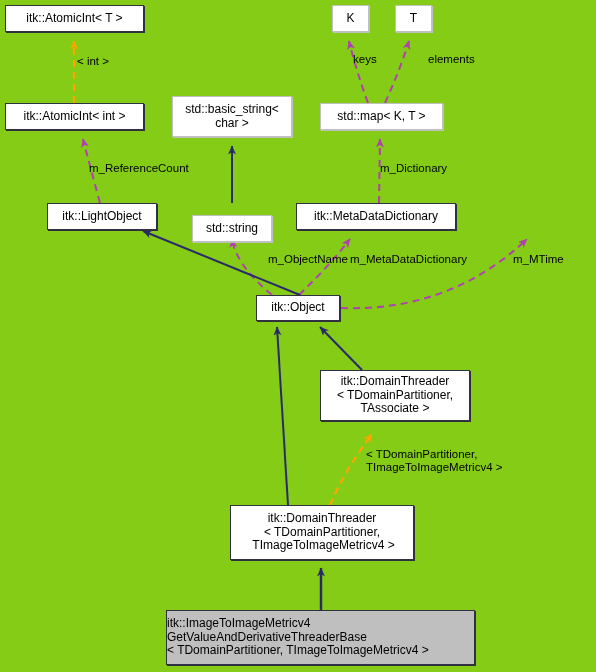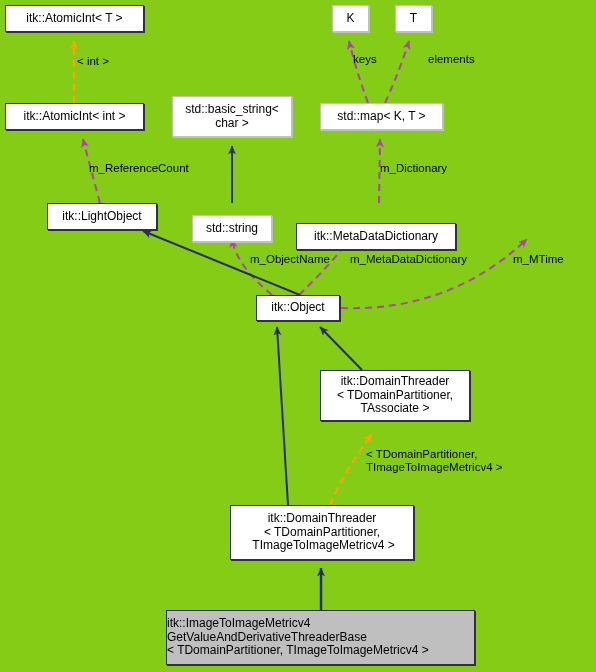--- a/index.html
+++ b/index.html
@@ -89,21 +89,21 @@
   </div>
 
   <div class="node solid" style="left:47px;top:203px;width:110px;height:27px;">
     <span class="nlabel">itk::LightObject</span>
   </div>
 
   <div class="node light" style="left:192px;top:215px;width:80px;height:27px;">
     <span class="nlabel">std::string</span>
   </div>
 
-  <div class="node solid" style="left:296px;top:203px;width:160px;height:27px;margin-top:20px;">
+  <div class="node solid" style="left:296px;top:203px;width:160px;height:27px;">
     <span class="nlabel">itk::MetaDataDictionary</span>
   </div>
 
 
   <div class="node solid" style="left:256px;top:295px;width:84px;height:26px;">
     <span class="nlabel">itk::Object</span>
   </div>
 
   <div class="node solid" style="left:320px;top:370px;width:150px;height:51px;">
     <span class="nlabel">itk::DomainThreader
@@ -121,19 +121,19 @@
     <span class="nlabel">itk::ImageToImageMetricv4
 GetValueAndDerivativeThreaderBase
 &lt; TDomainPartitioner, TImageToImageMetricv4 &gt;</span>
   </div>
 
   <div class="edgelabel" style="left:77px;top:55px;">&lt; int &gt;</div>
   <div class="edgelabel" style="left:353px;top:53px;">keys</div>
   <div class="edgelabel" style="left:428px;top:53px;">elements</div>
   <div class="edgelabel" style="left:89px;top:162px;">m_ReferenceCount</div>
   <div class="edgelabel" style="left:380px;top:162px;">m_Dictionary</div>
-  <div class="edgelabel" style="left:220px;top:253px;padding-left:30px;">m_ObjectName</div>
+  <div class="edgelabel" style="left:238px;top:253px;padding-left:30px;">m_ObjectName</div>
   <div class="edgelabel" style="left:350px;top:253px;">m_MetaDataDictionary</div>
   <div class="edgelabel" style="left:513px;top:253px;">m_MTime</div>
   <div class="edgelabel" style="left:366px;top:448px;">&lt; TDomainPartitioner,
 TImageToImageMetricv4 &gt;</div>
 
 </div>
 
 </body></html>

